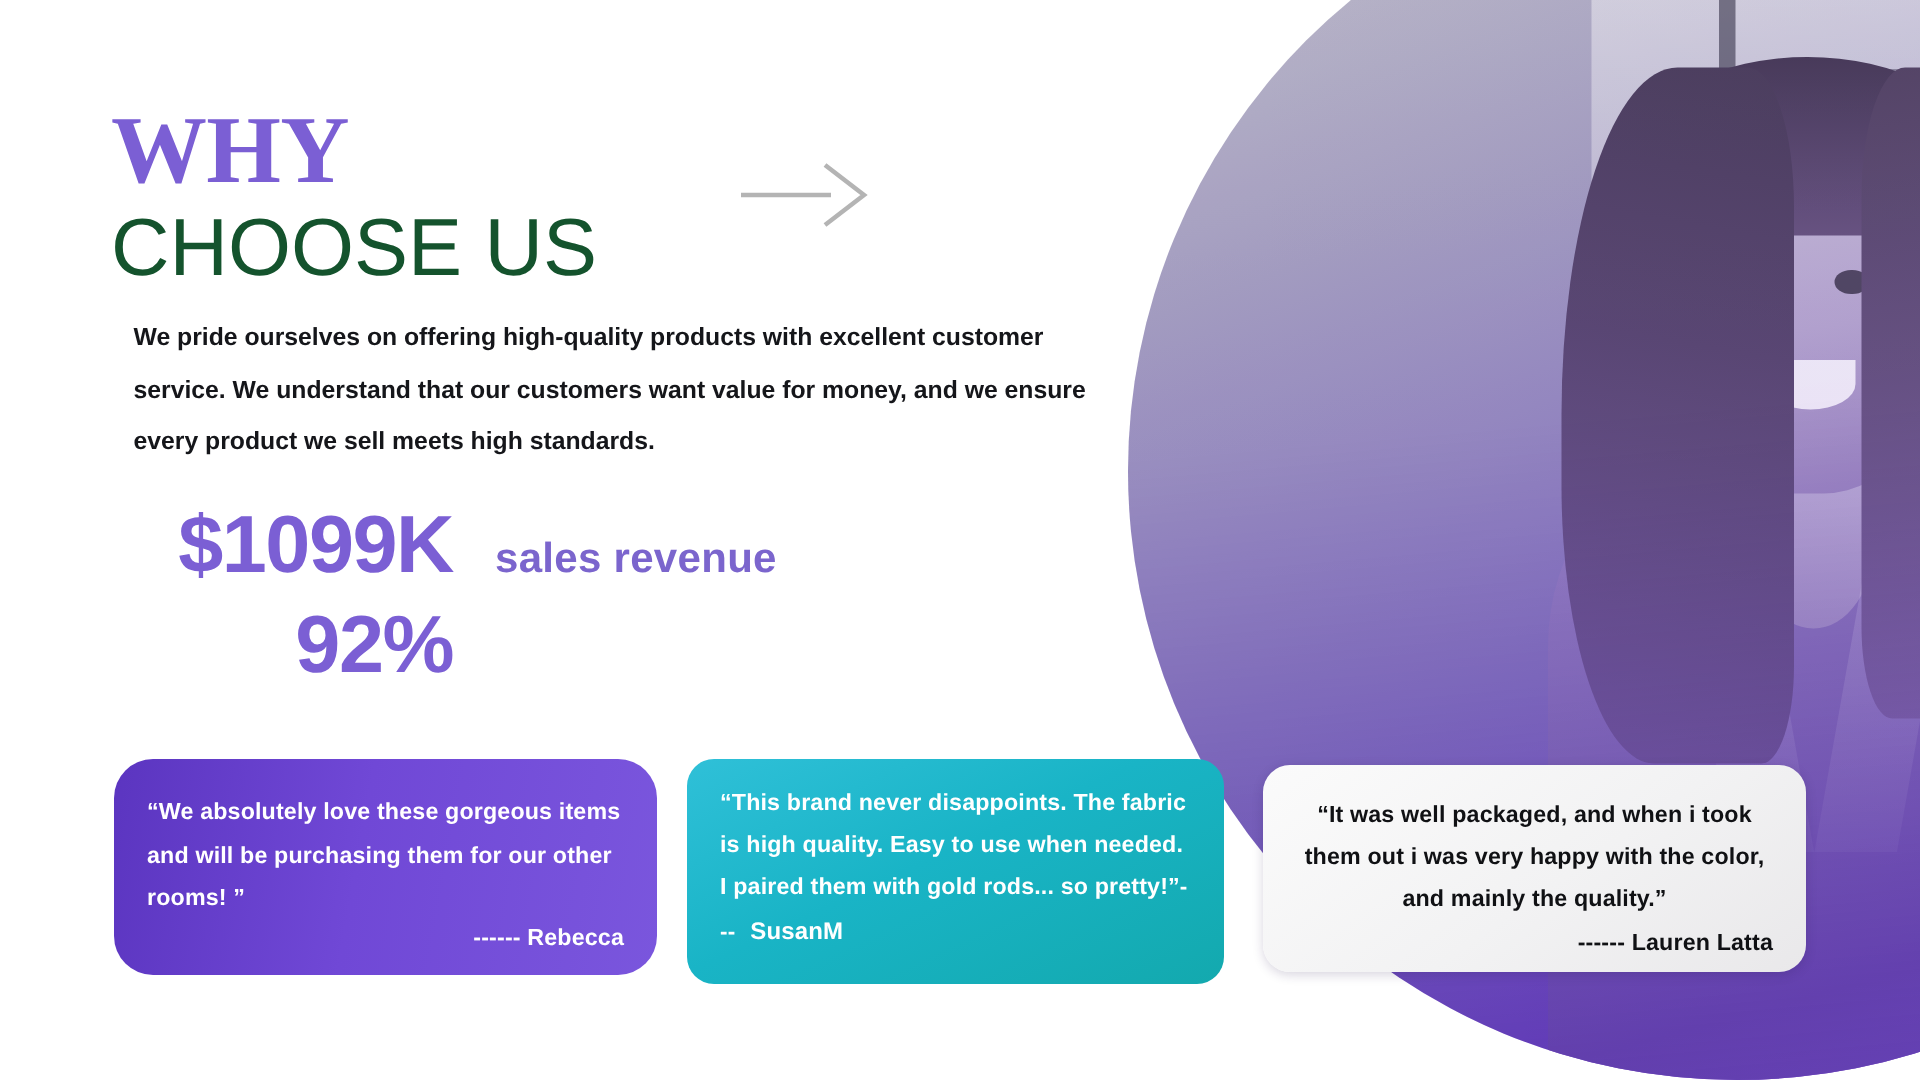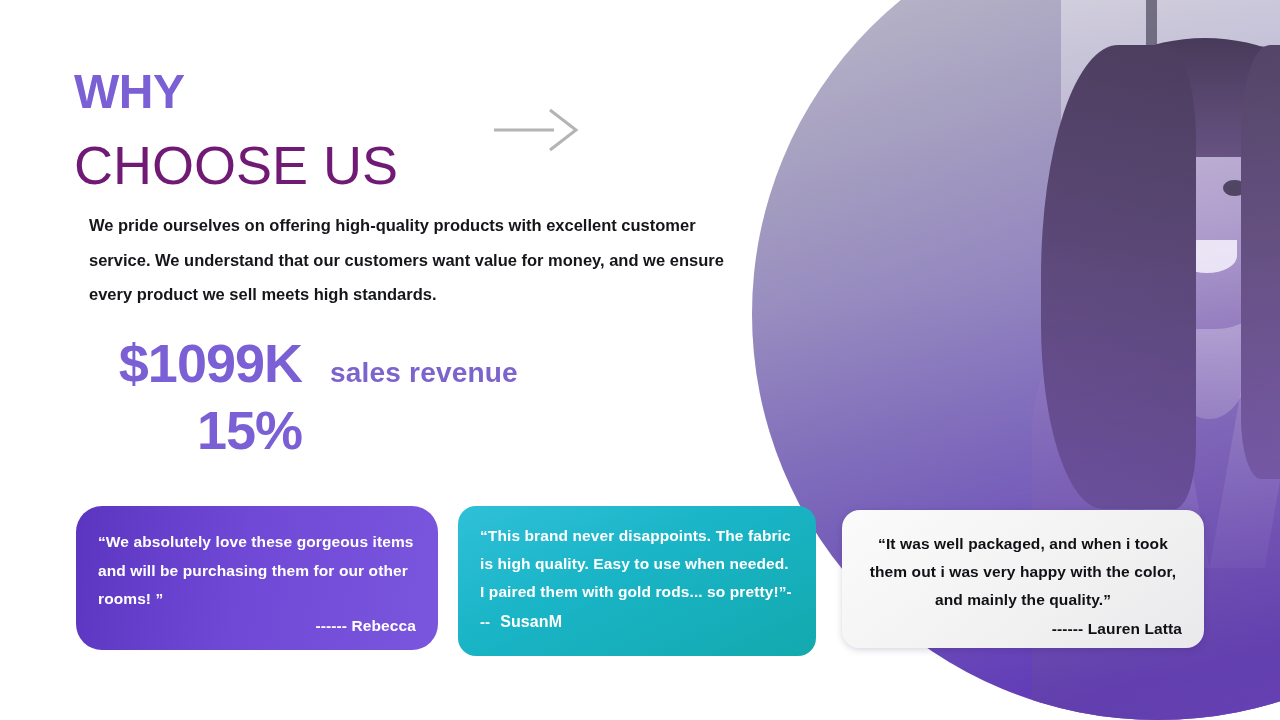--- a/index.html
+++ b/index.html
@@ -142,35 +142,36 @@
     inset: 0;
     background: linear-gradient(175deg, rgba(200,200,210,0.10) 0%, rgba(140,110,200,0.10) 45%, rgba(120,70,200,0.42) 100%);
     mix-blend-mode: multiply;
   }
 
   
   .title-why {
     position: absolute;
     left: 74px;
     top: 68px;
-    font-size: 48px;
+    font-size: 64px;
     font-weight: 700;
     letter-spacing: -0.5px;
     line-height: 1;
     color: #7b5fd4;
+    font-family: Liberation Serif, serif;
   }
   .title-choose {
     position: absolute;
     left: 74px;
     top: 138px;
     font-size: 54px;
     font-weight: 300;
     letter-spacing: 0px;
     line-height: 1;
-    color: #701a75;
+    color: #14532d;
   }
 
   
   .arrow {
     position: absolute;
     left: 492px;
     top: 108px;
     width: 92px;
     height: 44px;
   }
@@ -323,21 +324,21 @@
   </div>
 
   <div class="body-copy">We pride ourselves on offering high-quality products with excellent customer service. We understand that our customers want value for money, and we ensure every product we sell meets high standards.</div>
 
   <div class="stats">
     <div class="stat-row r1">
       <div class="stat-value">$1099K</div>
       <div class="stat-label">sales revenue</div>
     </div>
     <div class="stat-row r2">
-      <div class="stat-value">15%</div>
+      <div class="stat-value">92%</div>
     </div>
   </div>
 
   <div class="card card-rebecca">
     <span>“We absolutely love these gorgeous items and will be purchasing them for our other rooms! ”</span>
     <span class="attrib">------ Rebecca</span>
   </div>
 
   <div class="card card-lauren">
     <span>“It was well packaged, and when i took them out i was very happy with the color, and mainly the quality.”</span>

